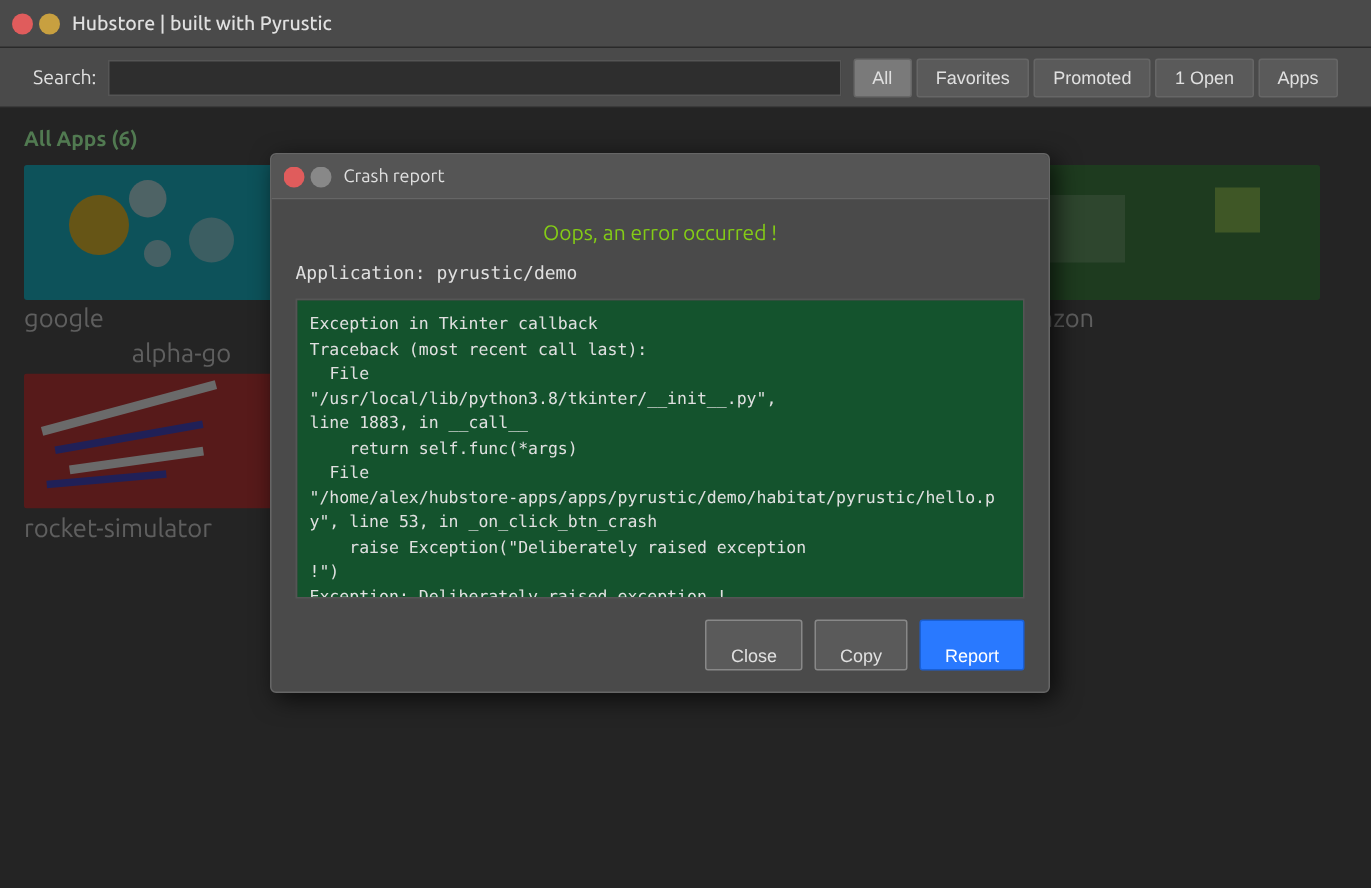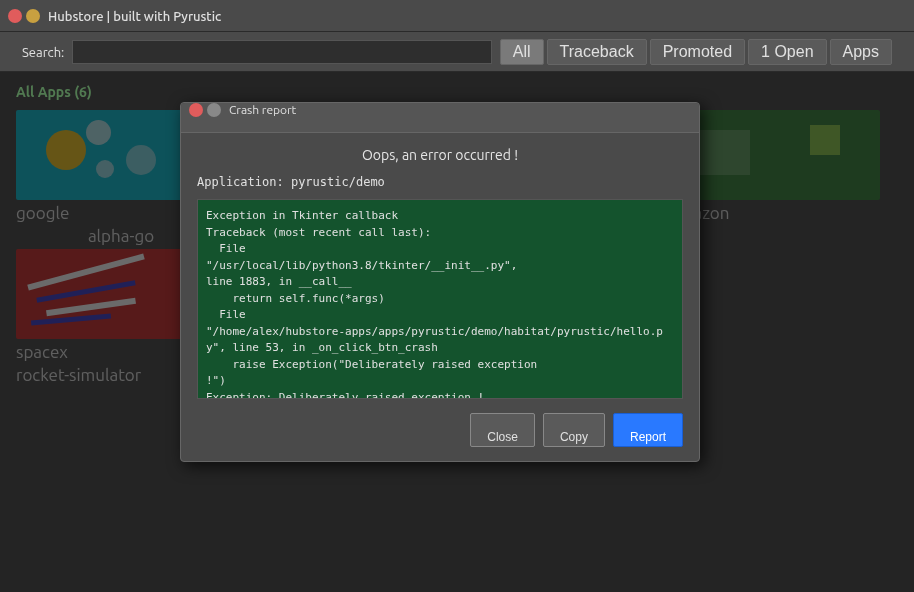--- a/index.html
+++ b/index.html
@@ -70,21 +70,21 @@
       display: flex;
       gap: 3px;
     }
     .tab-btn {
       height: 26px;
       padding: 0 12px;
       background: #5a5a5a;
       border: 1px solid #666;
       color: #e0e0e0;
       cursor: pointer;
-      font-size: 16px;
+      font-size: 12px;
       border-radius: 2px;
     }
     .tab-btn.active { background: #7a7a7a; }
 
     
     .main-content {
       display: flex;
       flex-direction: column;
       padding: 12px 16px;
       height: calc(592px - 32px - 40px);
@@ -194,40 +194,40 @@
       background: #4a4a4a;
       border: 1px solid #666;
       border-radius: 4px;
       z-index: 20;
       box-shadow: 4px 4px 16px rgba(0,0,0,0.7);
     }
     .crash-title-bar {
       background: #555;
       height: 30px;
       display: flex;
-      align-items: flex-start;
+      align-items: center;
       padding: 0 8px;
       gap: 8px;
       border-radius: 4px 4px 0 0;
       border-bottom: 1px solid #666;
     }
     .crash-wc {
       display: flex;
       gap: 4px;
     }
     .crash-title-text {
       color: #e0e0e0;
       font-size: 12px;
     }
     .crash-body {
       padding: 14px 16px;
     }
     .crash-header-msg {
       text-align: center;
-      color: #e5e5e5;
+      color: #84cc16;
       font-size: 14px;
       margin-bottom: 12px;
     }
     .crash-app-label {
       color: #e0e0e0;
       font-size: 12px;
       font-family: monospace;
       margin-bottom: 10px;
     }
     .crash-traceback {
@@ -274,21 +274,21 @@
     <button class="wc-btn wc-min"></button>
   </div>
   <span class="title-text">Hubstore | built with Pyrustic</span>
 </div>
 
 <div class="toolbar">
   <span class="search-label">Search:</span>
   <input class="search-input" type="text" style="">
   <div class="tab-group">
     <button class="tab-btn active">All</button>
-    <button class="tab-btn">Traceback</button>
+    <button class="tab-btn">Favorites</button>
     <button class="tab-btn">Promoted</button>
     <button class="tab-btn">1 Open</button>
     <button class="tab-btn">Apps</button>
   </div>
 </div>
 
 <div class="main-content">
   <div class="section-title">All Apps (6)</div>
 
   <div class="app-grid">
@@ -340,21 +340,20 @@
 
     <div class="app-card">
       <div class="app-thumb">
         <div class="thumb-spacex">
           <div class="line1"></div>
           <div class="line2"></div>
           <div class="line3"></div>
           <div class="line4"></div>
         </div>
       </div>
-      <span class="app-name">spacex</span>
     </div>
   </div>
   <div style="opacity:0.6; margin-top:4px;">
     <span class="app-name">rocket-simulator</span>
   </div>
 
   <div class="overlay-dim"></div>
 
   <div class="crash-dialog">
     <div class="crash-title-bar">

